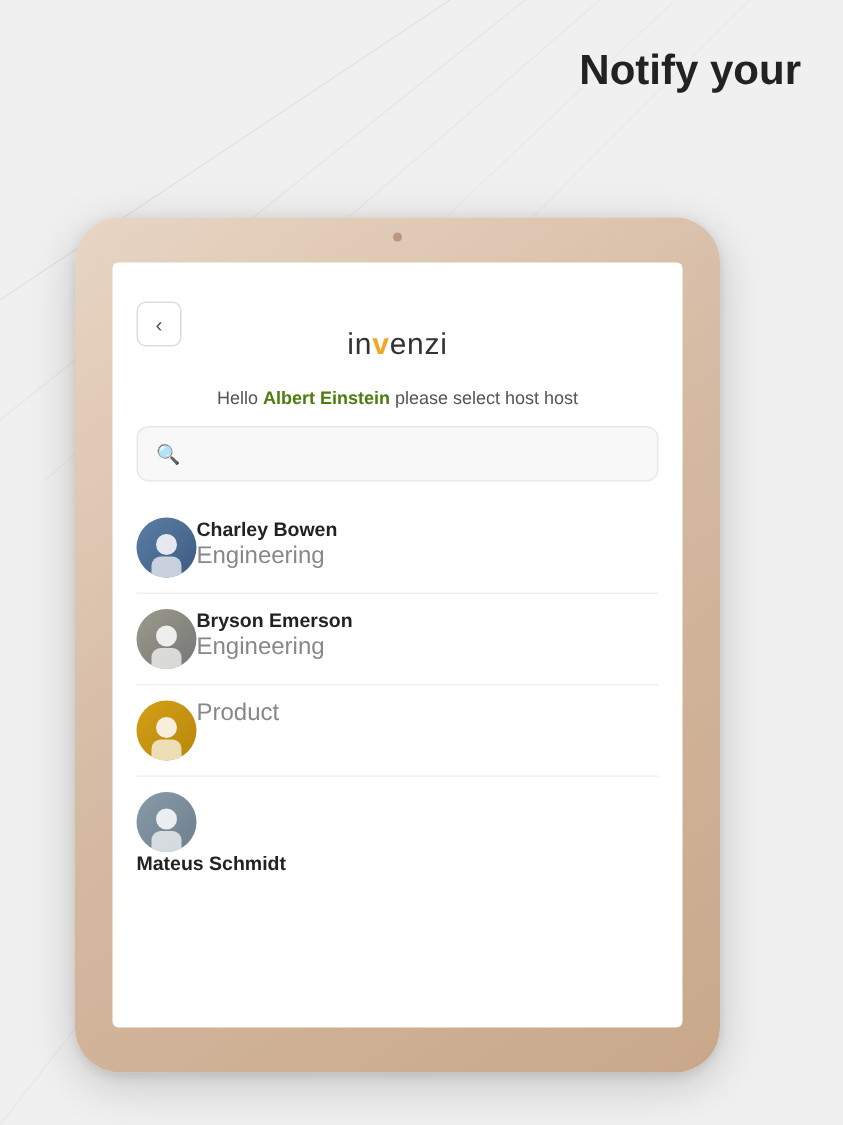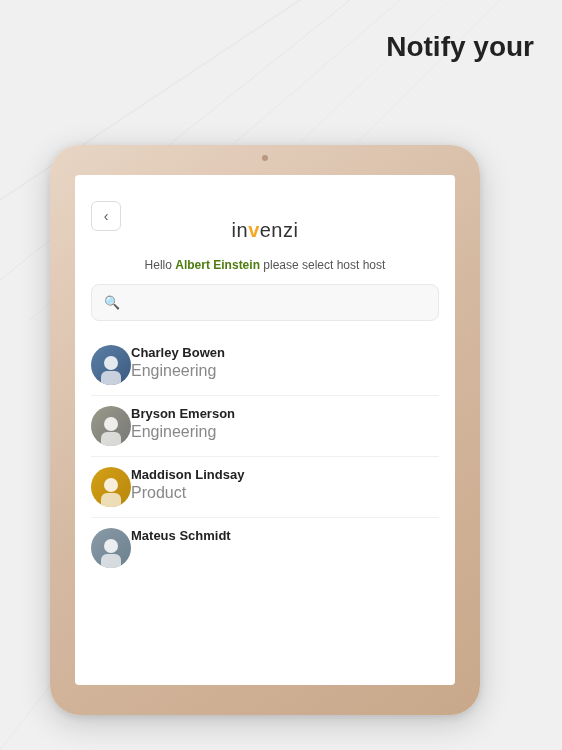--- a/index.html
+++ b/index.html
@@ -163,20 +163,21 @@
     .person-row {
       display: flex;
       align-items: flex-start;
       padding: 10px 0;
       border-bottom: 1px solid #f0f0f0;
       cursor: pointer;
     }
 
     .person-row:last-child {
       border-bottom: none;
+      flex-direction: column;
     }
 
     .avatar {
       width: 40px;
       height: 40px;
       border-radius: 50%;
       overflow: hidden;
       flex-shrink: 0;
       background: #e0e0e0;
       display: flex;
@@ -304,21 +305,20 @@
         <div class="person-row">
       <div class="avatar" style="background: linear-gradient(135deg, #d4a017, #b8860b);">
         <div class="avatar-figure">
           <div class="avatar-person">
             <div class="avatar-head"></div>
             <div class="avatar-body"></div>
           </div>
         </div>
       </div>
       <div class="person-info">
-        <div class="person-name">Maddison Lindsay</div>
         <div class="person-dept">Product</div>
       </div>
     </div>
         <div class="person-row">
       <div class="avatar" style="background: linear-gradient(135deg, #8a9ba8, #6b7f8c);">
         <div class="avatar-figure">
           <div class="avatar-person">
             <div class="avatar-head"></div>
             <div class="avatar-body"></div>
           </div>

